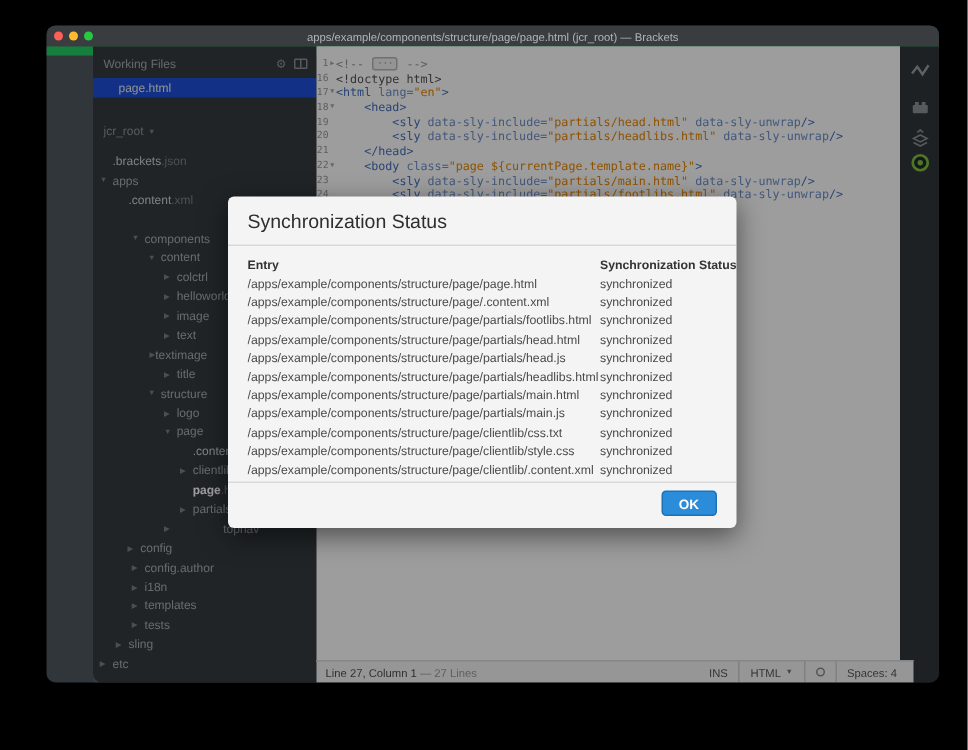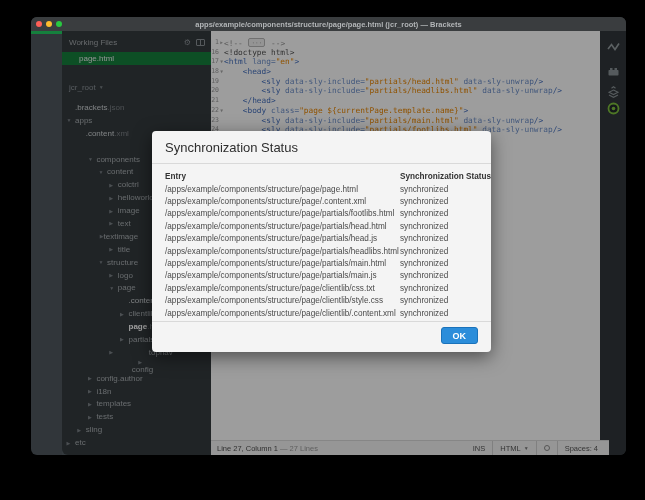--- a/index.html
+++ b/index.html
@@ -1,41 +1,41 @@
 <!DOCTYPE html>
 <html style="--tag: #446fbd; --attribute: #6d8fc9; --string: #e88501; --meta: #535353; --comment: #949494; --accent: #2b8dda;"><head>
 <meta charset="utf-8">
 <style>
   html,body{margin:0;padding:0;}
   .canvas{position:relative;width:645px;height:500px;background:#000;font-family:"Liberation Sans",sans-serif;overflow:hidden;}
   .window{position:absolute;left:31px;top:17px;width:595px;height:438px;border-radius:6px;overflow:hidden;
           background:#31363a;box-shadow:0 14px 34px rgba(0,0,0,.65);}
   
-  .titlebar{position:absolute;left:0;top:0;right:0;height:14px;background:#3a3d3f;border-bottom:3px solid #15803d;font-weight:bold;}
+  .titlebar{position:absolute;left:0;top:0;right:0;height:14px;background:#3a3d3f;border-bottom:6px solid #15803d;}
   .lights{position:absolute;left:5px;top:4px;display:flex;gap:4px;}
   .light{width:6px;height:6px;border-radius:50%;display:inline-block;}
   .title{position:absolute;left:0;right:0;top:0;height:14px;line-height:15px;text-align:center;
          font-size:7.5px;color:#b2b5b7;}
   
   .content{position:absolute;left:0;top:14px;right:0;bottom:0;margin-left:31px;}
   .sidebar{position:absolute;left:0;top:0;width:149px;bottom:0;background:#343a3e;}
   .editor{position:absolute;left:149px;top:0;right:26px;bottom:14px;background:#fdfdfd;overflow:hidden;}
   .toolbar{position:absolute;right:0;top:0;width:26px;bottom:14px;background:#31363a;}
   .statusbar{position:absolute;left:149px;right:17px;bottom:0;height:14px;background:#f2f2f2;border-top:1px solid #d8d8d8;
              display:flex;align-items:center;font-size:7.5px;color:#4e4e4e;}
   .backdrop{position:absolute;inset:0;background:rgba(0,0,0,.38);border-radius:0 0 6px 6px;}
   
   .wf-header{position:absolute;left:0;right:0;top:5px;height:13px;display:flex;align-items:center;
              justify-content:space-between;padding:0 6px 0 7px;font-size:8px;color:#a6abae;}
   .wf-icons{display:flex;align-items:center;gap:5px;}
   .gear{font-size:8px;color:#8b9196;line-height:8px;}
   .split{width:9px;height:7px;border:1px solid #8b9196;border-radius:1px;position:relative;display:inline-block;box-sizing:border-box;}
   .split::after{content:"";position:absolute;left:3px;top:0;bottom:0;width:1px;background:#8b9196;}
   .wf-item{position:absolute;left:0;right:0;top:21px;height:13px;line-height:13px;padding-left:17px;
-           font-size:8px;color:#e9ebec;background:#15803d;}
+           font-size:8px;color:#e9ebec;background:#1d4ed8;}
   .proj-header{position:absolute;left:0;right:0;top:50px;height:13px;line-height:13px;padding-left:7px;
                font-size:8px;color:#8f979c;}
   .proj-header .caret{font-size:5px;margin-left:3px;color:#7a8186;vertical-align:1px;}
   .tree{position:absolute;left:0;right:11px;top:70px;}
   .trow{display:flex;align-items:center;height:12.9px;font-size:8px;white-space:nowrap;}
   .arrow{width:8.5px;font-size:5px;color:#798085;flex:none;}
   .dname{color:#a9afb2;}
   .fname{color:#ced3d5;}
   .fext{color:#7d8387;}
   .trow.active .fname{color:#ffffff;font-weight:bold;}
@@ -184,21 +184,21 @@
               <span class="fext">.html</span>
             </div>
             <div class="trow" style="padding-left: 58px;">
               <span class="arrow">▶</span>
               <span class="dname">partials</span>
             </div>
             <div class="trow" style="padding-left: 47.3px; gap: 31px;">
               <span class="arrow">▶</span>
               <span class="dname">topnav</span>
             </div>
-            <div class="trow" style="padding-left: 23px; flex-direction: column;">
+            <div class="trow" style="padding-left: 23px;">
               <span class="arrow">▶</span>
               <span class="dname">config</span>
             </div>
             <div class="trow" style="padding-left: 25.9px;">
               <span class="arrow">▶</span>
               <span class="dname">config.author</span>
             </div>
             <div class="trow" style="padding-left: 25.9px;">
               <span class="arrow">▶</span>
               <span class="dname">i18n</span>

